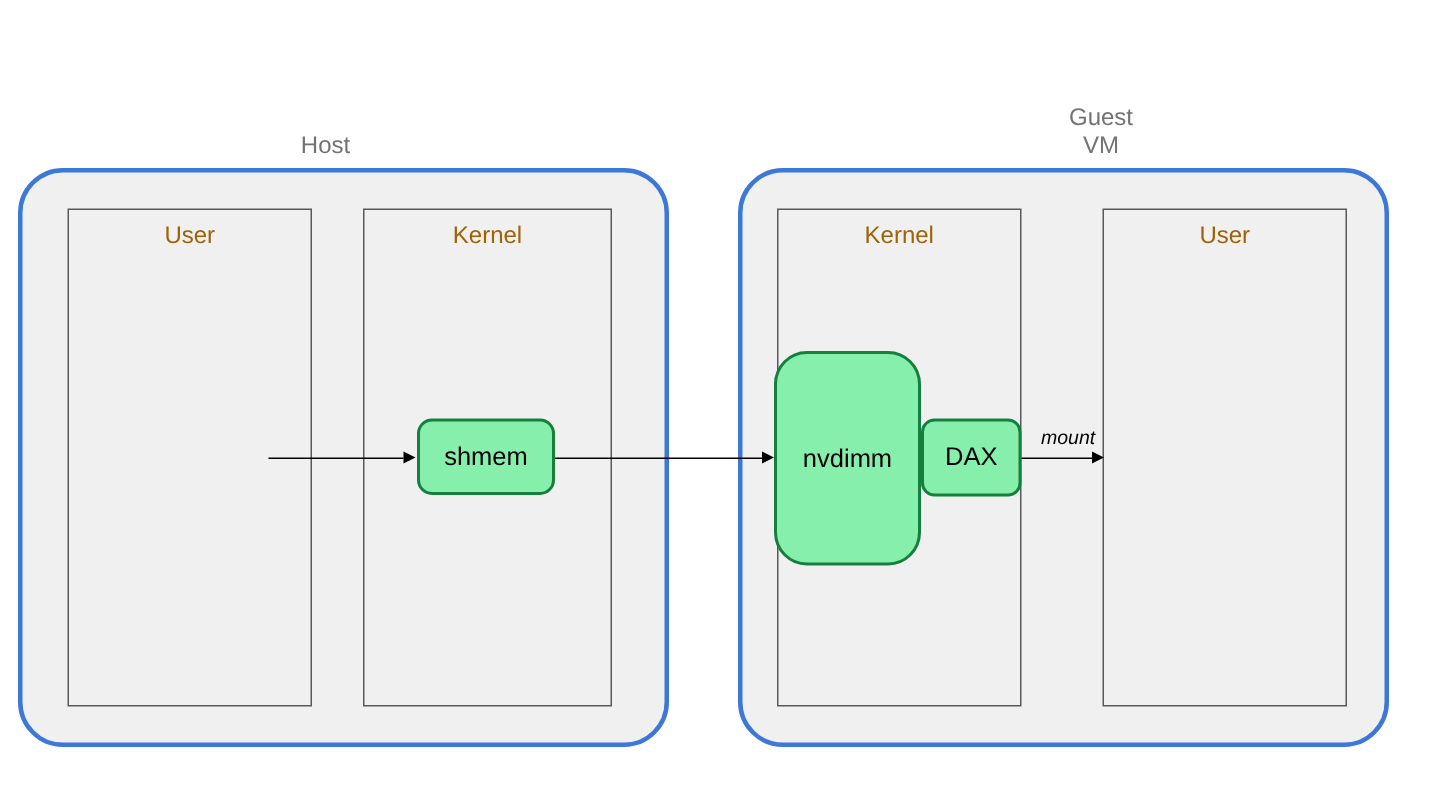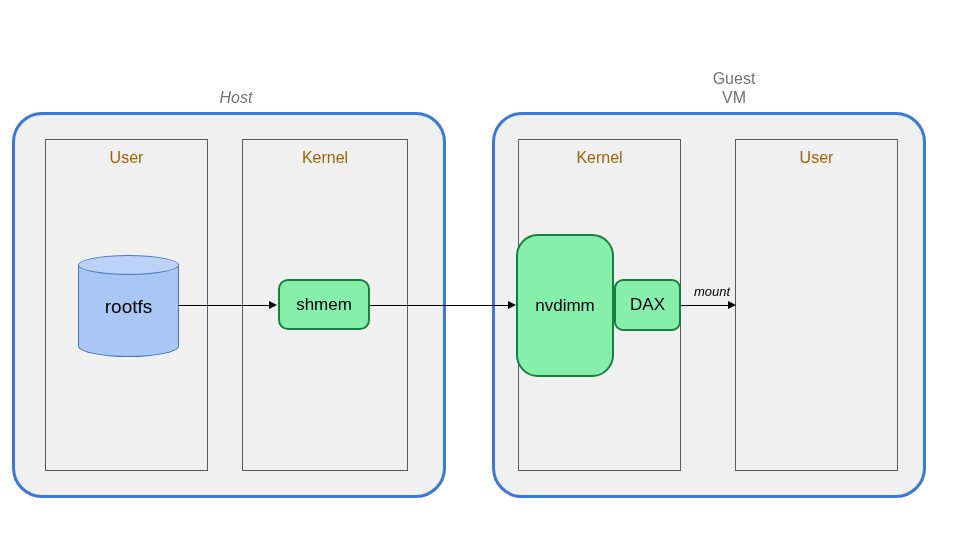--- a/index.html
+++ b/index.html
@@ -38,21 +38,21 @@
 
   
   .machine-label {
     position: absolute;
     text-align: center;
     font-size: 16px;
     line-height: 19px;
     color: #737373;
     white-space: pre-line;
   }
-  #host-label  { left: 156px; top: 88px;  width: 160px; font-style: italic; }
+  #host-label  { left: 137px; top: 88px;  width: 160px; }
   #guest-label { left: 654px; top: 69px;  width: 160px; }
 
   
   .zone {
     position: absolute;
     background: #eff0ef;
     border: 1px solid #595959;
     box-sizing: border-box;
   }
   .zone-label {
@@ -177,25 +177,20 @@
   <div class="machine" id="host-container"></div>
 
   <div class="zone" id="host-user-zone">
     <div class="zone-label">User</div>
   </div>
 
   <div class="zone" id="host-kernel-zone">
     <div class="zone-label">Kernel</div>
   </div>
 
-  <div id="rootfs-node">
-    <div class="cyl-body"></div>
-    <div class="cyl-top"></div>
-    <div class="cyl-label">rootfs</div>
-  </div>
 
   <div class="node" id="shmem-node">
     <span>shmem</span>
   </div>
 
   <div class="machine-label" id="guest-label">Guest
 VM</div>
 
   <div class="machine" id="guest-container"></div>
 

